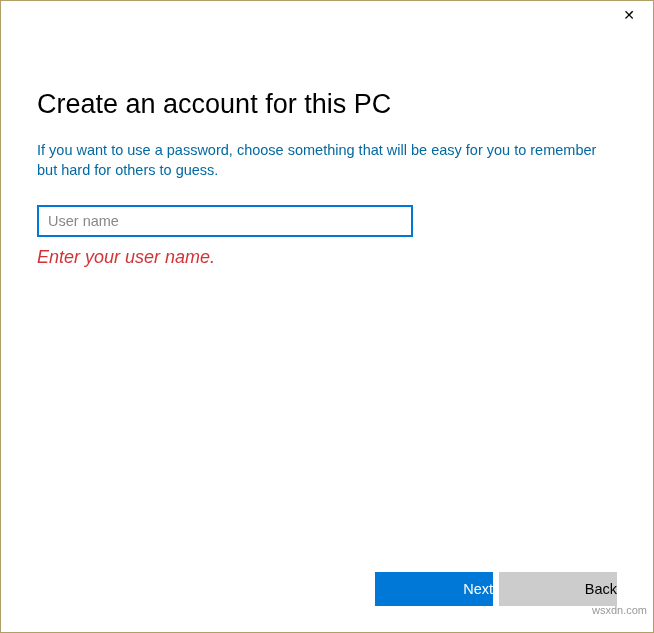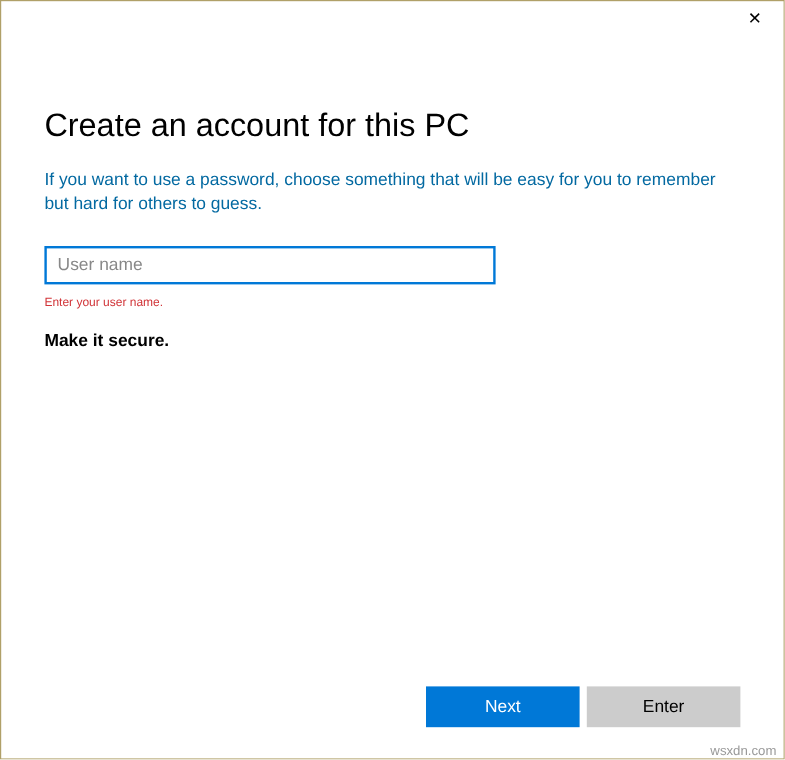--- a/index.html
+++ b/index.html
@@ -76,72 +76,73 @@
     }
     .field::placeholder {
       color: #888;
     }
     .field.focused {
       border: 2px solid #0078d7;
       padding: 0 9px;
     }
     .error {
       color: #d13438;
-      font-size: 10px;
+      font-size: 18px;
       margin-top: 4px;
       margin-bottom: 18px;
+      font-style: italic;
     }
     .button-bar {
       position: absolute;
       bottom: 26px;
       right: 36px;
       display: flex;
       gap: 6px;
     }
     .btn {
-      width: 128px;
+      width: 118px;
       height: 34px;
       border: none;
       font-size: 14.5px;
       font-family: inherit;
       cursor: default;
+      text-align: right;
     }
     .btn-primary {
       background: #0078d7;
       color: #fff;
     }
     .btn-secondary {
       background: #ccc;
       color: #000;
     }
     .watermark {
       position: absolute;
-      bottom: 0;
+      bottom: 16px;
       right: 6px;
       font-size: 11px;
       color: #999;
     }
   </style>
 </head>
 <body>
 
 <div class="window">
   <div class="titlebar">
     <div class="close-x">✕</div>
   </div>
 
   <div class="content">
     <h1>Create an account for this PC</h1>
     <p class="desc">If you want to use a password, choose something that will be easy for you to remember but hard for others to guess.</p>
 
     <input type="text" class="field focused" placeholder="User name" style="">
     <div class="error">Enter your user name.</div>
 
-    <div class="section-label">Make it secure.</div>
   </div>
 
   <div class="button-bar">
     <button class="btn btn-primary">Next</button>
-    <button class="btn btn-secondary">Enter</button>
+    <button class="btn btn-secondary">Back</button>
   </div>
 
   <div class="watermark">wsxdn.com</div>
 </div>
 
 </body></html>

